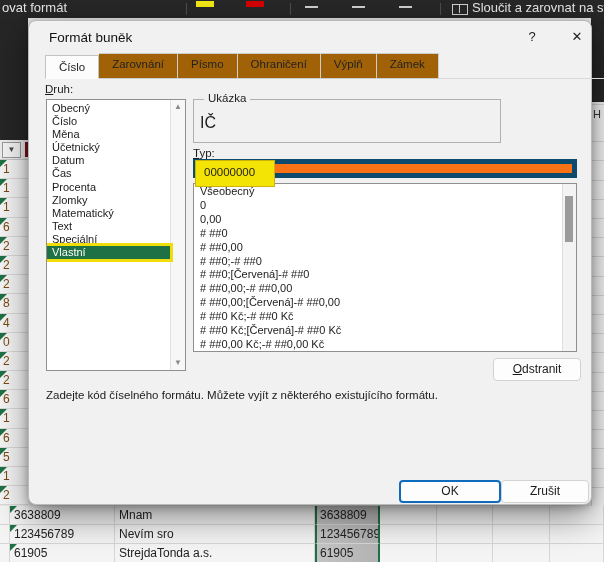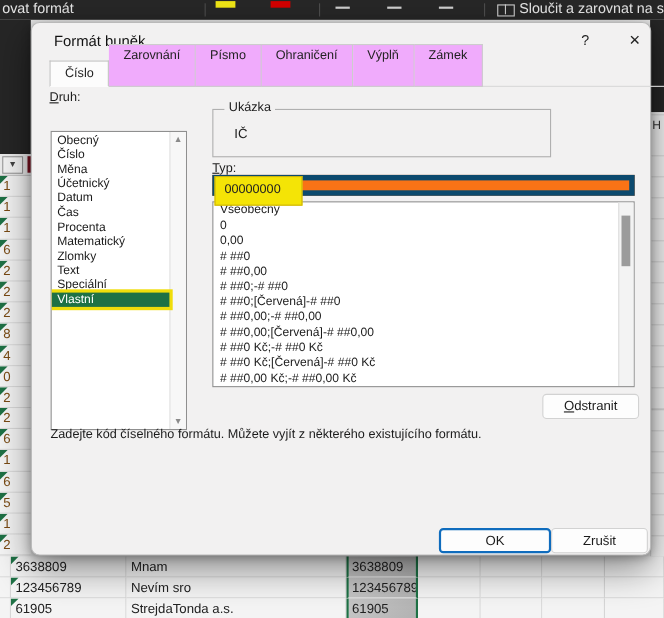--- a/index.html
+++ b/index.html
@@ -49,41 +49,41 @@
   
   .dialog{position:absolute;left:28px;top:20px;width:564px;height:485px;background:#f2f1f1;border:1px solid #b9b9b9;border-radius:8px;
     box-shadow:0 12px 34px rgba(0,0,0,.45), 0 2px 8px rgba(0,0,0,.25);z-index:3;box-sizing:border-box;font-size:11.5px;color:#1b1b1b;}
   .dlg-title{position:absolute;left:20px;top:9px;font-size:13.5px;color:#111;}
   .dlg-help{position:absolute;left:492px;top:6px;width:22px;height:20px;text-align:center;font-size:13px;line-height:20px;color:#222;cursor:default;}
   .dlg-close{position:absolute;left:536px;top:6px;width:24px;height:20px;text-align:center;font-size:13px;line-height:20px;color:#222;cursor:default;}
 
   
   .tabs{position:absolute;left:16px;top:34px;height:24px;display:flex;align-items:flex-end;}
   .tabs:after{content:"";position:absolute;left:0;right:-530px;bottom:0;height:1px;background:#d9d9d9;}
-  .tab{position:relative;box-sizing:border-box;height:39px;padding:0 13px;background:#f0abfc;border:1px solid #cdcdcd;border-left-width:0;font-size:11.5px;line-height:20px;color:#222;z-index:1;}
+  .tab{position:relative;box-sizing:border-box;height:26px;padding:0 13px;background:#a16207;border:1px solid #cdcdcd;border-left-width:0;font-size:11.5px;line-height:20px;color:#222;z-index:1;}
   .tab:first-child{border-left-width:1px;}
   .tab.sel{height:24px;background:#fcfcfc;border:1px solid #c2c2c2;border-bottom:1px solid #fcfcfc;line-height:23px;z-index:3;}
 
   
   .lbl{position:absolute;font-size:11.5px;color:#1b1b1b;}
   .accel{text-decoration:underline;}
   .druh-label{left:16px;top:62px;}
-  .listbox{position:absolute;left:17px;top:78px;width:124px;height:272px;background:#fff;border:1px solid #8f8f8f;box-sizing:border-box;overflow:hidden;margin-top:20px;}
+  .listbox{position:absolute;left:17px;top:78px;width:140px;height:272px;background:#fff;border:1px solid #8f8f8f;box-sizing:border-box;overflow:hidden;}
   .listbox-items{position:absolute;left:0;top:2px;right:15px;}
   .druh-item{font-size:11px;line-height:13.1px;padding-left:5px;white-space:nowrap;color:#1b1b1b;}
   .druh-item.sel{background:#1e7145;color:#fff;box-shadow:0 0 0 3px #f0dd0b;position:relative;z-index:2;}
   .vscroll{position:absolute;top:0;right:0;bottom:0;width:14px;background:#f7f7f7;border-left:1px solid #e2e2e2;}
   .vscroll .up,.vscroll .dn{position:absolute;left:0;width:14px;height:14px;font-size:8px;color:#8a8a8a;text-align:center;line-height:14px;}
   .vscroll .up{top:0;}
   .vscroll .dn{bottom:0;}
 
   
   .groupbox{position:absolute;left:164px;top:78px;width:308px;height:44px;border:1px solid #b0b0b0;box-sizing:border-box;}
   .groupbox .gb-label{position:absolute;left:10px;top:-8px;background:#f2f1f1;padding:0 4px;font-size:11.5px;}
-  .gb-value{position:absolute;left:19px;top:14px;font-size:12px;color:#1b1b1b;}
+  .gb-value{position:absolute;left:6px;top:14px;font-size:16px;color:#1b1b1b;}
 
   
   .typ-label{left:164px;top:126px;}
   .typ-field{position:absolute;left:164px;top:138px;width:384px;height:19px;background:#f97316;border:5px solid #0c4a6e;box-sizing:border-box;text-decoration:underline;}
   .typ-hl{position:absolute;left:-3px;top:-4px;width:78px;height:25px;background:#f4e406;border:1px solid #cdb409;z-index:1;}
   .typ-text{position:absolute;left:6px;top:2px;font-size:11.5px;color:#222;z-index:2;}
 
   
   .fmt-list{position:absolute;left:164px;top:162px;width:384px;height:169px;background:#fff;border:1px solid #8f8f8f;box-sizing:border-box;overflow:hidden;}
   .fmt-items{position:absolute;left:0;top:1px;right:13px;}
@@ -239,23 +239,23 @@
           <div class="druh-item">Měna</div>
 
           <div class="druh-item">Účetnický</div>
 
           <div class="druh-item">Datum</div>
 
           <div class="druh-item">Čas</div>
 
           <div class="druh-item">Procenta</div>
 
+          <div class="druh-item">Zlomky</div>
+
           <div class="druh-item">Matematický</div>
-
-          <div class="druh-item">Zlomky</div>
 
           <div class="druh-item">Text</div>
 
           <div class="druh-item">Speciální</div>
 
           <div class="druh-item sel">Vlastní</div>
         </div>
       <div class="vscroll">
         <div class="up">▲</div>
         <div class="dn">▼</div>

